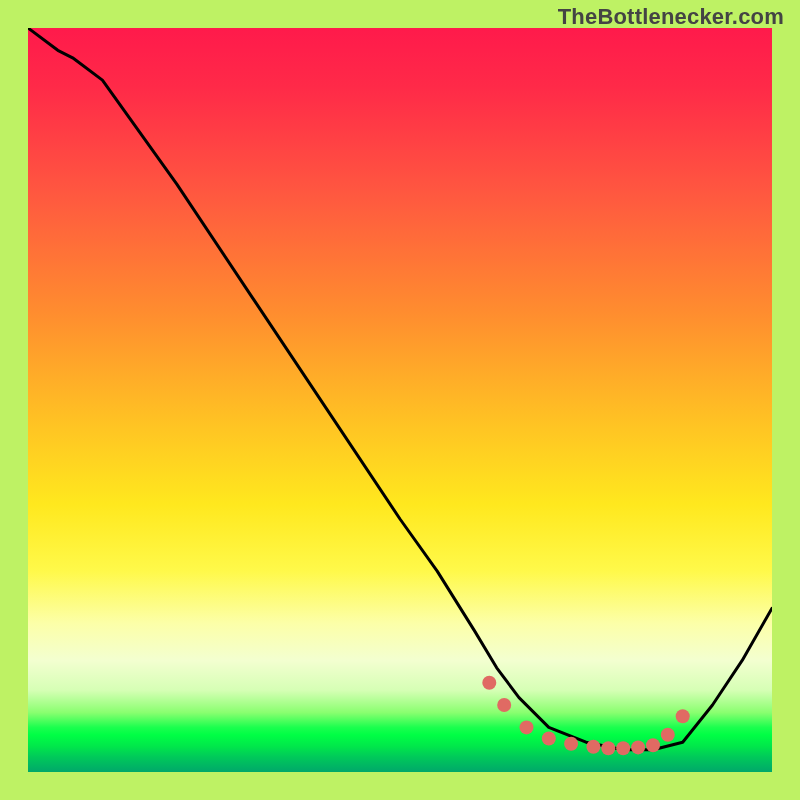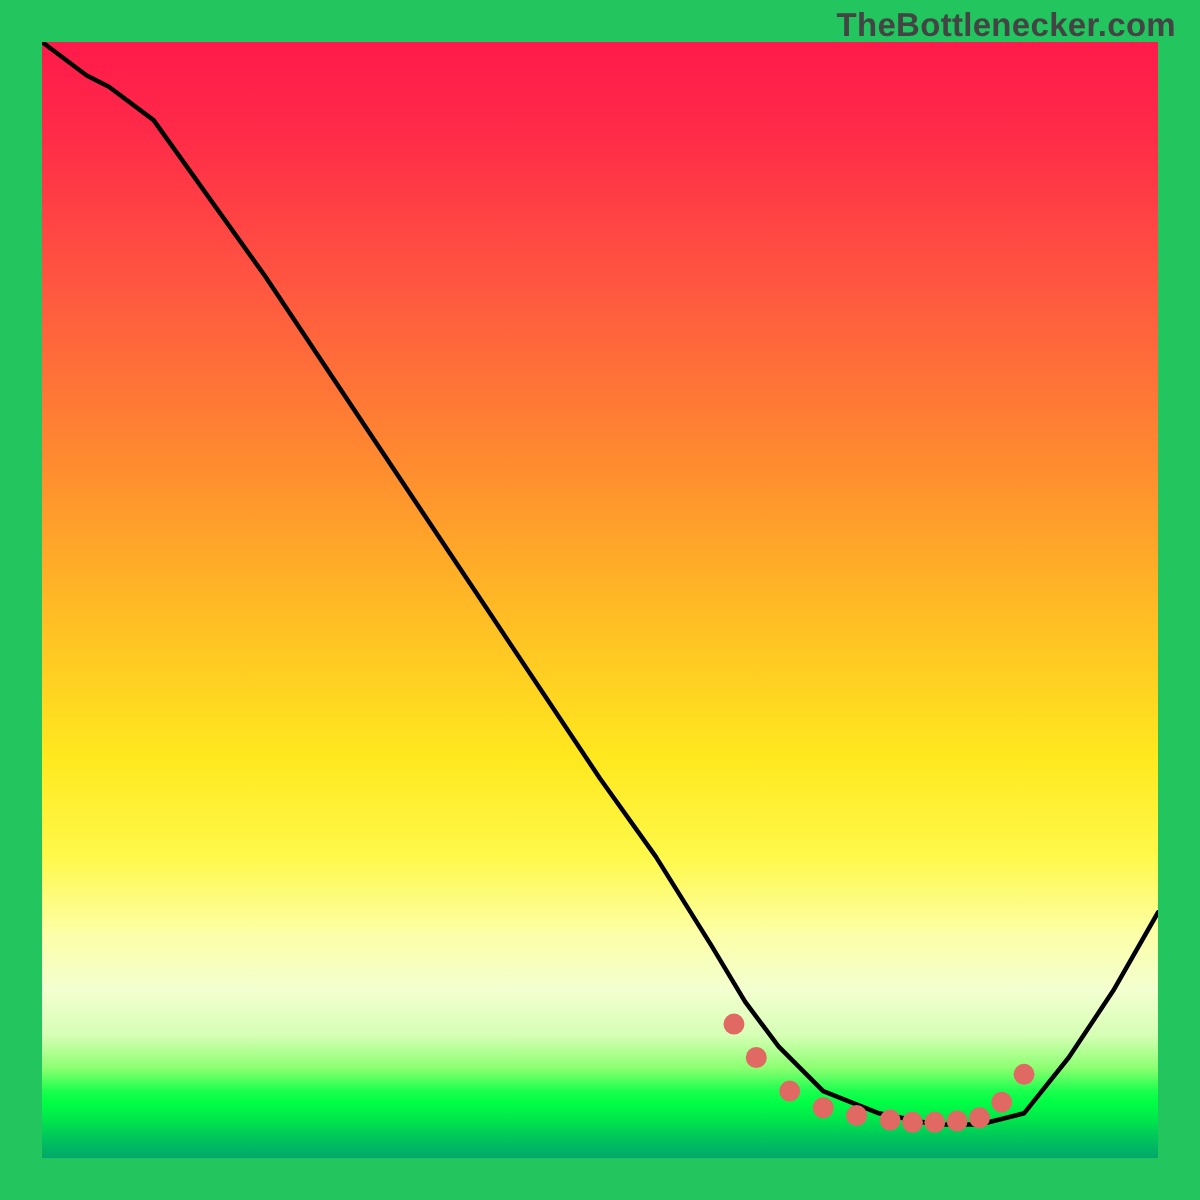--- a/index.html
+++ b/index.html
@@ -8,21 +8,21 @@
     width: 800px;
     height: 800px;
     background: #000;
     overflow: hidden;
     font-family: Arial, Helvetica, sans-serif;
   }
   .frame {
     position: relative;
     width: 800px;
     height: 800px;
-    background: #22c55e;
+    background: #bef264;
   }
   .watermark {
     position: absolute;
     top: 4px;
     right: 16px;
     color: #444;
     font-size: 22px;
     font-weight: 600;
     letter-spacing: 0.2px;
     z-index: 10;

